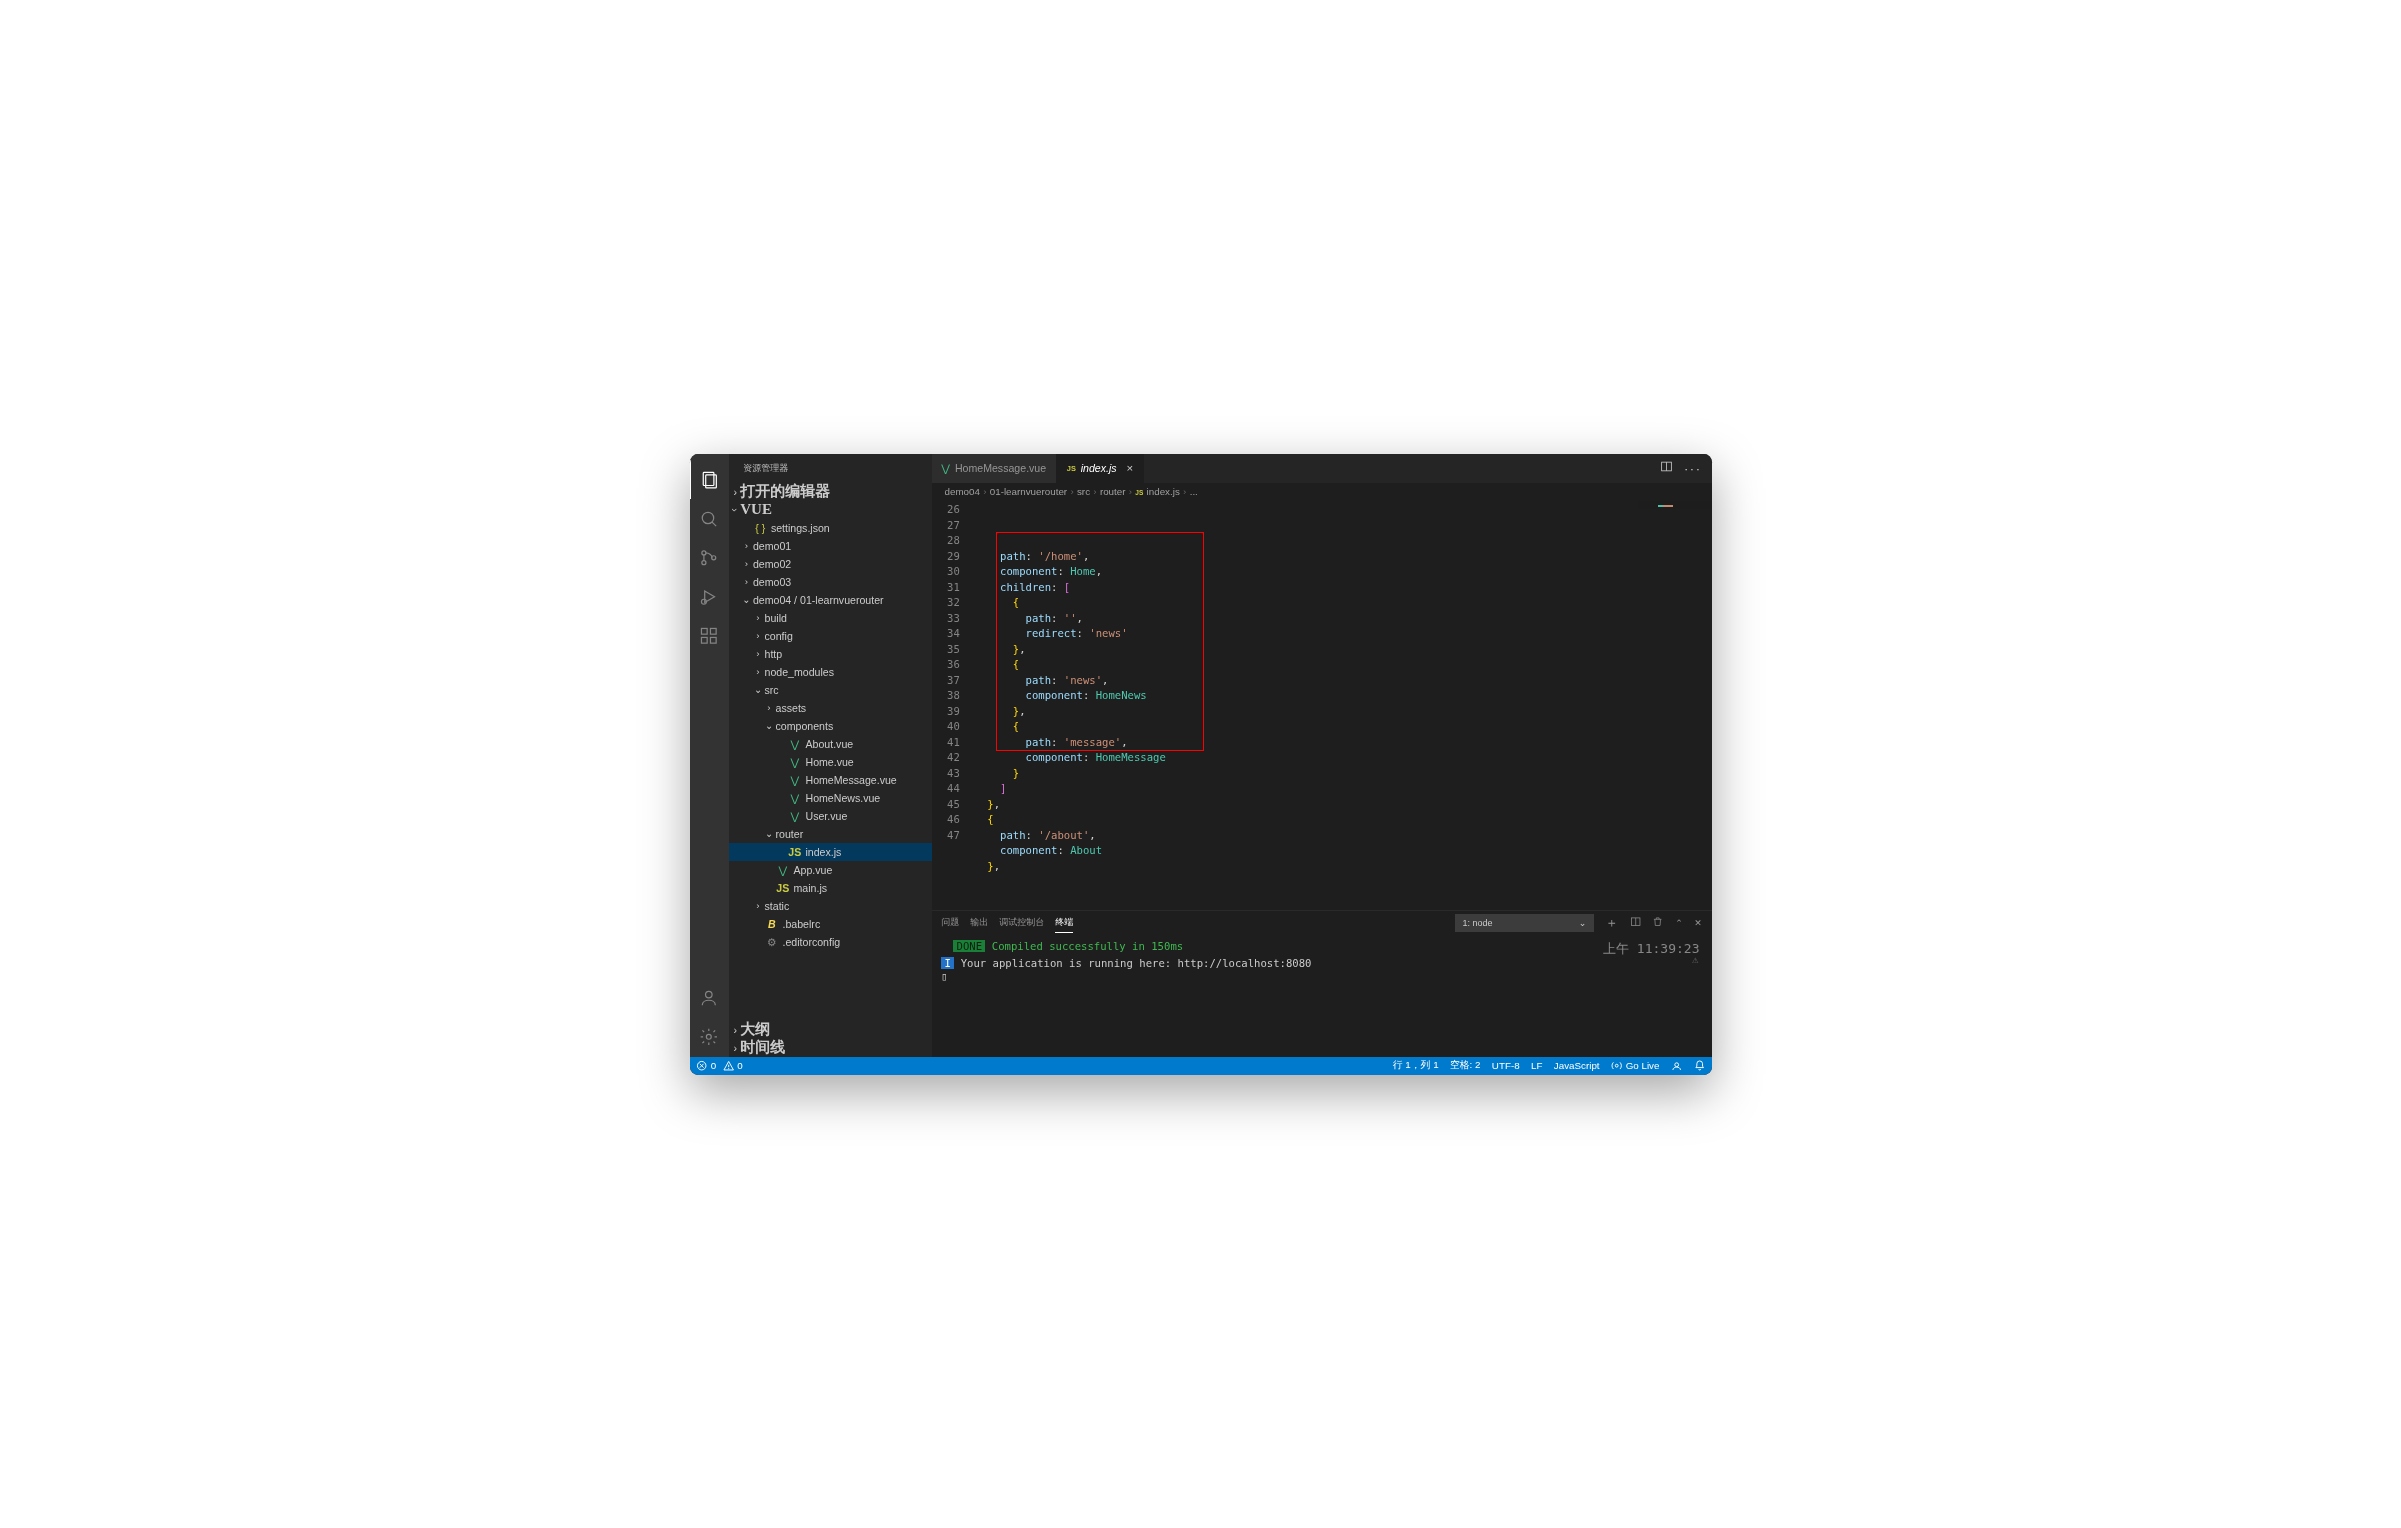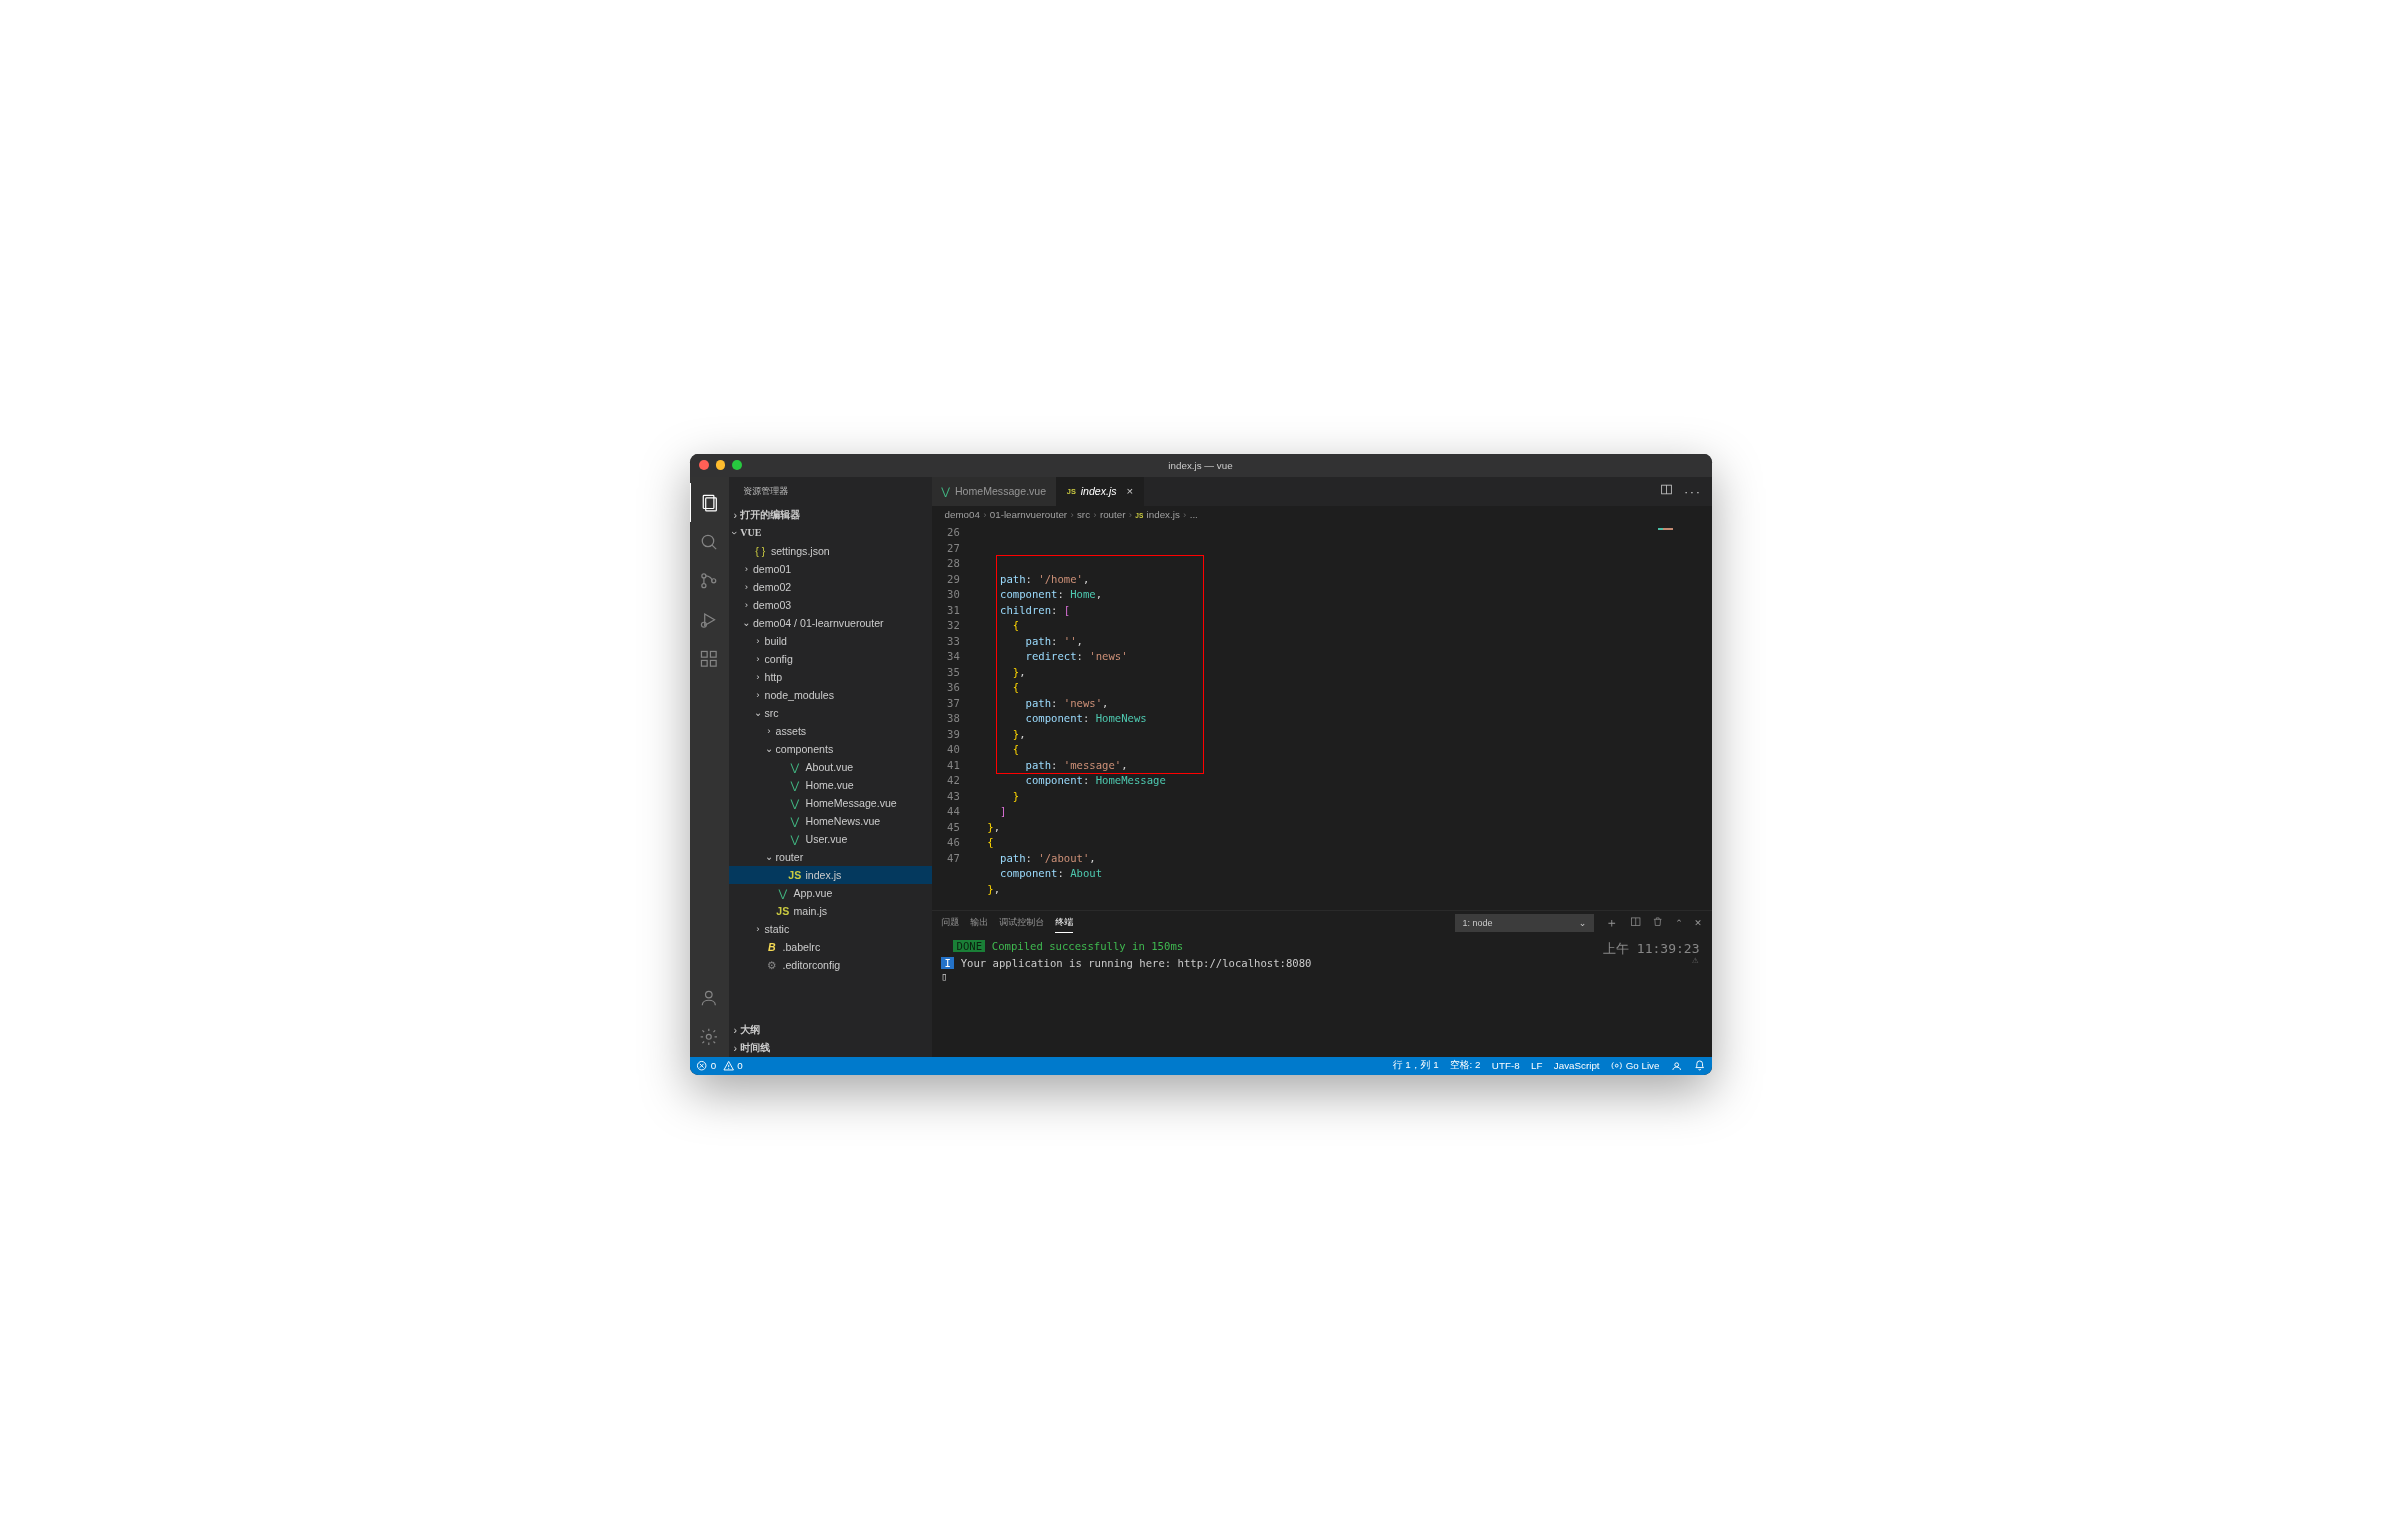--- a/index.html
+++ b/index.html
@@ -69,21 +69,21 @@
   font-size: 9px;
 }
 .section-head {
   height: 18px;
   display: flex; align-items: center;
   padding-left: 4.9px;
   color: #ccc;
   cursor: pointer;
   gap: 3.3px;
 }
-.section-head .lbl { font-size: 10px; font-weight: 600; }
+.section-head .lbl { font-size: 15px; font-weight: 600; }
 .section-head.bold .lbl { font-weight: 700; font-family: Liberation Serif, serif; }
 .tree { flex: 1; overflow: hidden; padding-top: 0; }
 .tree-row {
   height: 18px;
   display: flex; align-items: center;
   cursor: pointer;
   color: #ccc;
   white-space: nowrap;
 }
 .tree-row.selected { background: #04395e; }
@@ -218,28 +218,20 @@
 }
 .statusbar .left { display:flex; gap:6.5px; align-items:center; }
 .statusbar .right { margin-left:auto; display:flex; gap:11.4px; align-items:center; }
 .sb-item { display:flex; gap:3.3px; align-items:center; cursor:pointer; }
 </style>
 </head>
 <body>
 
 <div class="window">
 
-  <div class="titlebar">
-    <div class="traffic">
-      <div class="tl r"></div>
-      <div class="tl y"></div>
-      <div class="tl g"></div>
-    </div>
-    <div class="title-text">index.js — vue</div>
-  </div>
 
   <div class="body">
 
     <div class="activitybar">
       <div class="ab-icon active">
         <svg viewBox="0 0 24 24" fill="none" stroke="currentColor" stroke-width="1.5">
             <rect x="4" y="3" width="13" height="16" rx="1"></rect>
             <rect x="7" y="6" width="13" height="16" rx="1"></rect>
           </svg>
       </div>

